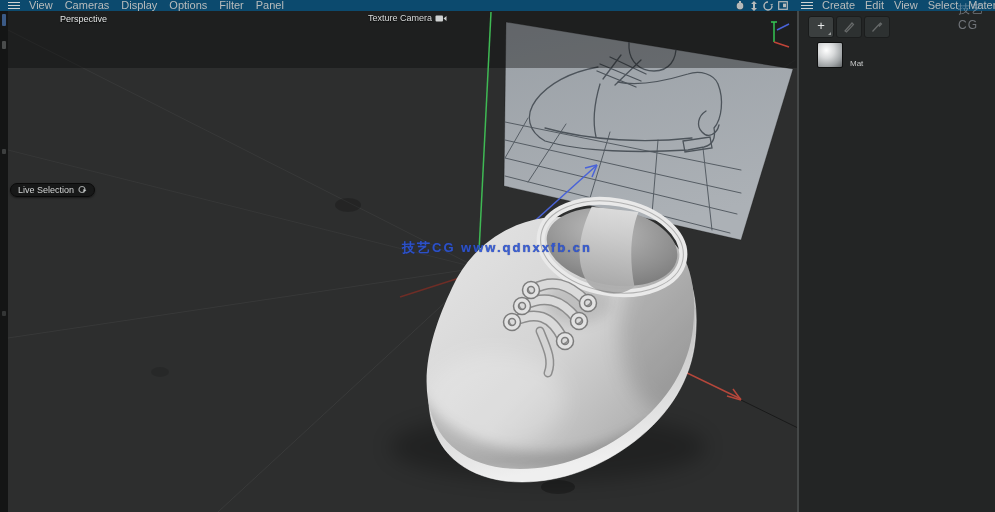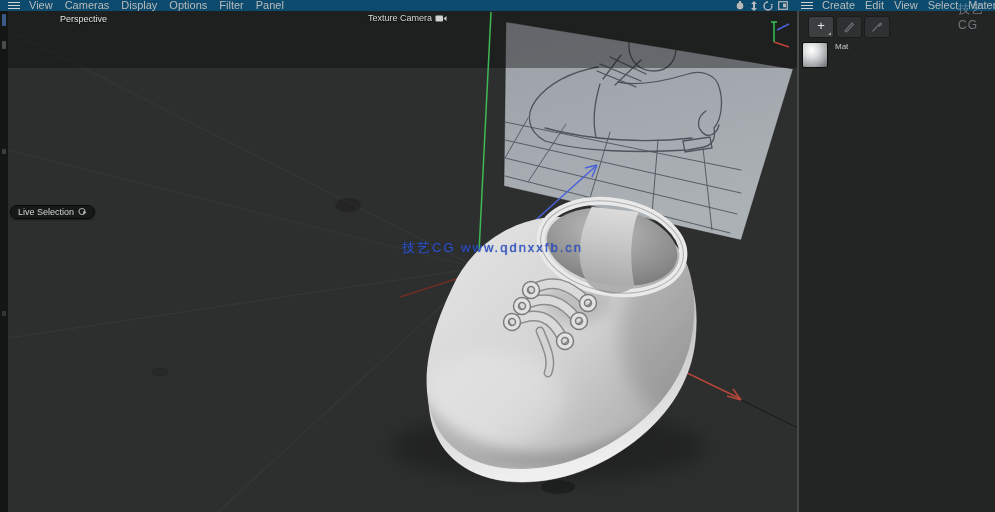--- a/index.html
+++ b/index.html
@@ -21,38 +21,38 @@
   #nav-icons svg{display:block;}
   
   #left-strip{position:absolute;left:0;top:11px;width:8px;height:501px;background:#141515;}
   .speck{position:absolute;left:2px;width:4px;border-radius:1px;}
   
   #viewport{position:absolute;left:8px;top:11px;width:789px;height:501px;background:#2d2e2e;overflow:hidden;}
   #scene{position:absolute;left:0;top:0;}
   .vp-label{position:absolute;color:#e3e5e5;font-size:9px;text-shadow:0 1px 1px rgba(0,0,0,.8);}
   #label-perspective{left:4px;top:3px;padding-left:48px;}
   #label-camera{left:360px;top:2px;display:flex;align-items:center;gap:3px;color:#d8dada;}
-  #live-selection{position:absolute;left:2px;top:194px;background:rgba(20,20,20,.85);
+  #live-selection{position:absolute;left:2px;top:172px;background:rgba(20,20,20,.85);
     border:1px solid #0a0a0a;border-radius:8px;padding:1px 7px;color:#d2d4d4;font-size:9px;
     display:flex;align-items:flex-start;gap:4px;box-shadow:0 1px 2px rgba(0,0,0,.5);}
   #divider{position:absolute;left:797px;top:11px;width:2px;height:501px;background:#454848;}
   
-  #watermark-main{position:absolute;left:402px;top:239px;font-size:13px;font-weight:normal;
+  #watermark-main{position:absolute;left:402px;top:239px;font-size:13px;font-weight:bold;
     letter-spacing:2px;color:#2e55d4;text-shadow:0 0 1px #142a72;opacity:.92;}
   #watermark-small{position:absolute;left:958px;top:1px;font-size:12px;color:rgba(190,195,205,.5);letter-spacing:1px;}
   
   #materials-panel{position:absolute;left:799px;top:11px;width:196px;height:501px;background:#232525;}
   #mat-toolbar{position:absolute;left:9px;top:5px;display:flex;gap:2px;}
   .mat-btn{width:24px;height:20px;border-radius:3px;background:#3b3f3f;border:1px solid #191b1b;
     color:#e8eaea;font-size:13px;line-height:18px;text-align:center;position:relative;}
   .mat-btn.dim{background:#313535;opacity:.75;}
   .mat-btn .corner{position:absolute;right:2px;bottom:2px;width:0;height:0;
     border-left:3px solid transparent;border-bottom:3px solid #9a9d9d;}
   .mat-btn svg{display:block;margin:4px auto;}
-  #mat-item{position:absolute;left:3px;top:31px;display:flex;align-items:flex-start;gap:7px;}
+  #mat-item{position:absolute;left:18px;top:31px;display:flex;align-items:flex-end;gap:7px;}
   #mat-thumb{width:24px;height:24px;border:1px solid #0e0f0f;border-radius:2px;
     background:radial-gradient(circle at 35% 30%, #ffffff 0%, #d8dadb 35%, #9fa3a5 70%, #5f6365 100%);}
   #mat-name{color:#c7c9c9;font-size:8px;}
 </style>
 </head>
 <body>
 
 <div id="screen">
 
   <div id="menubar">

